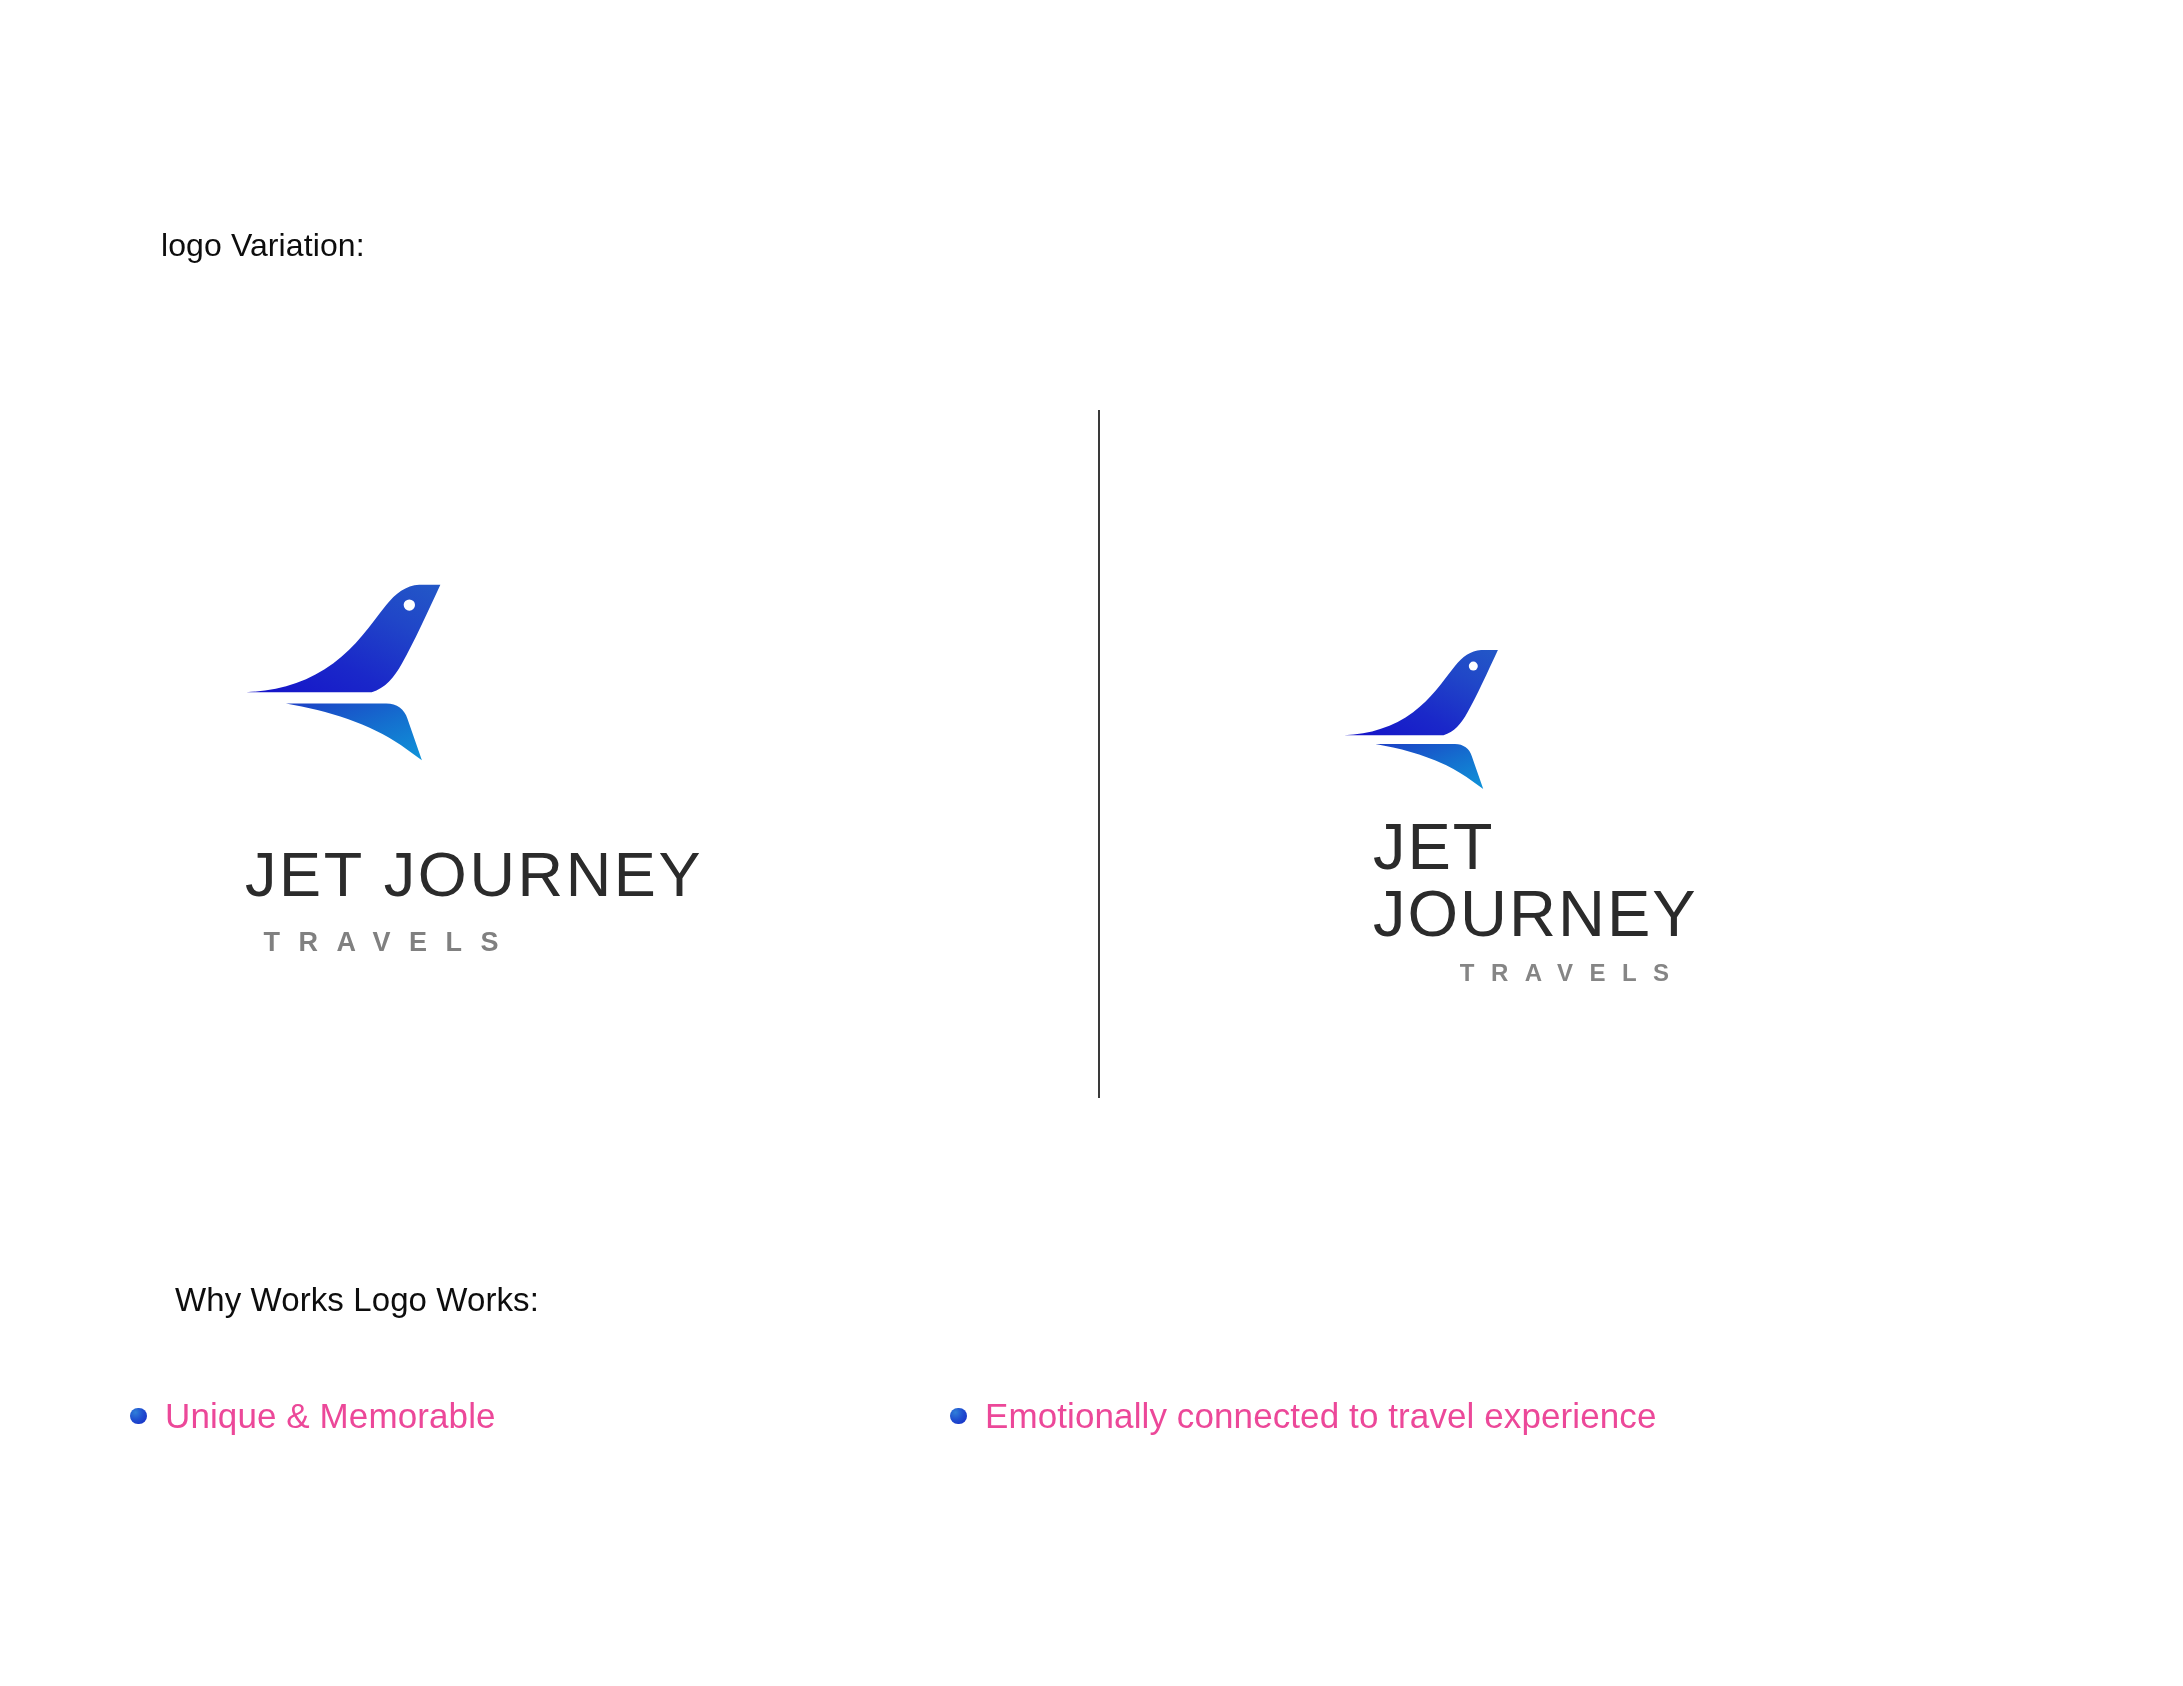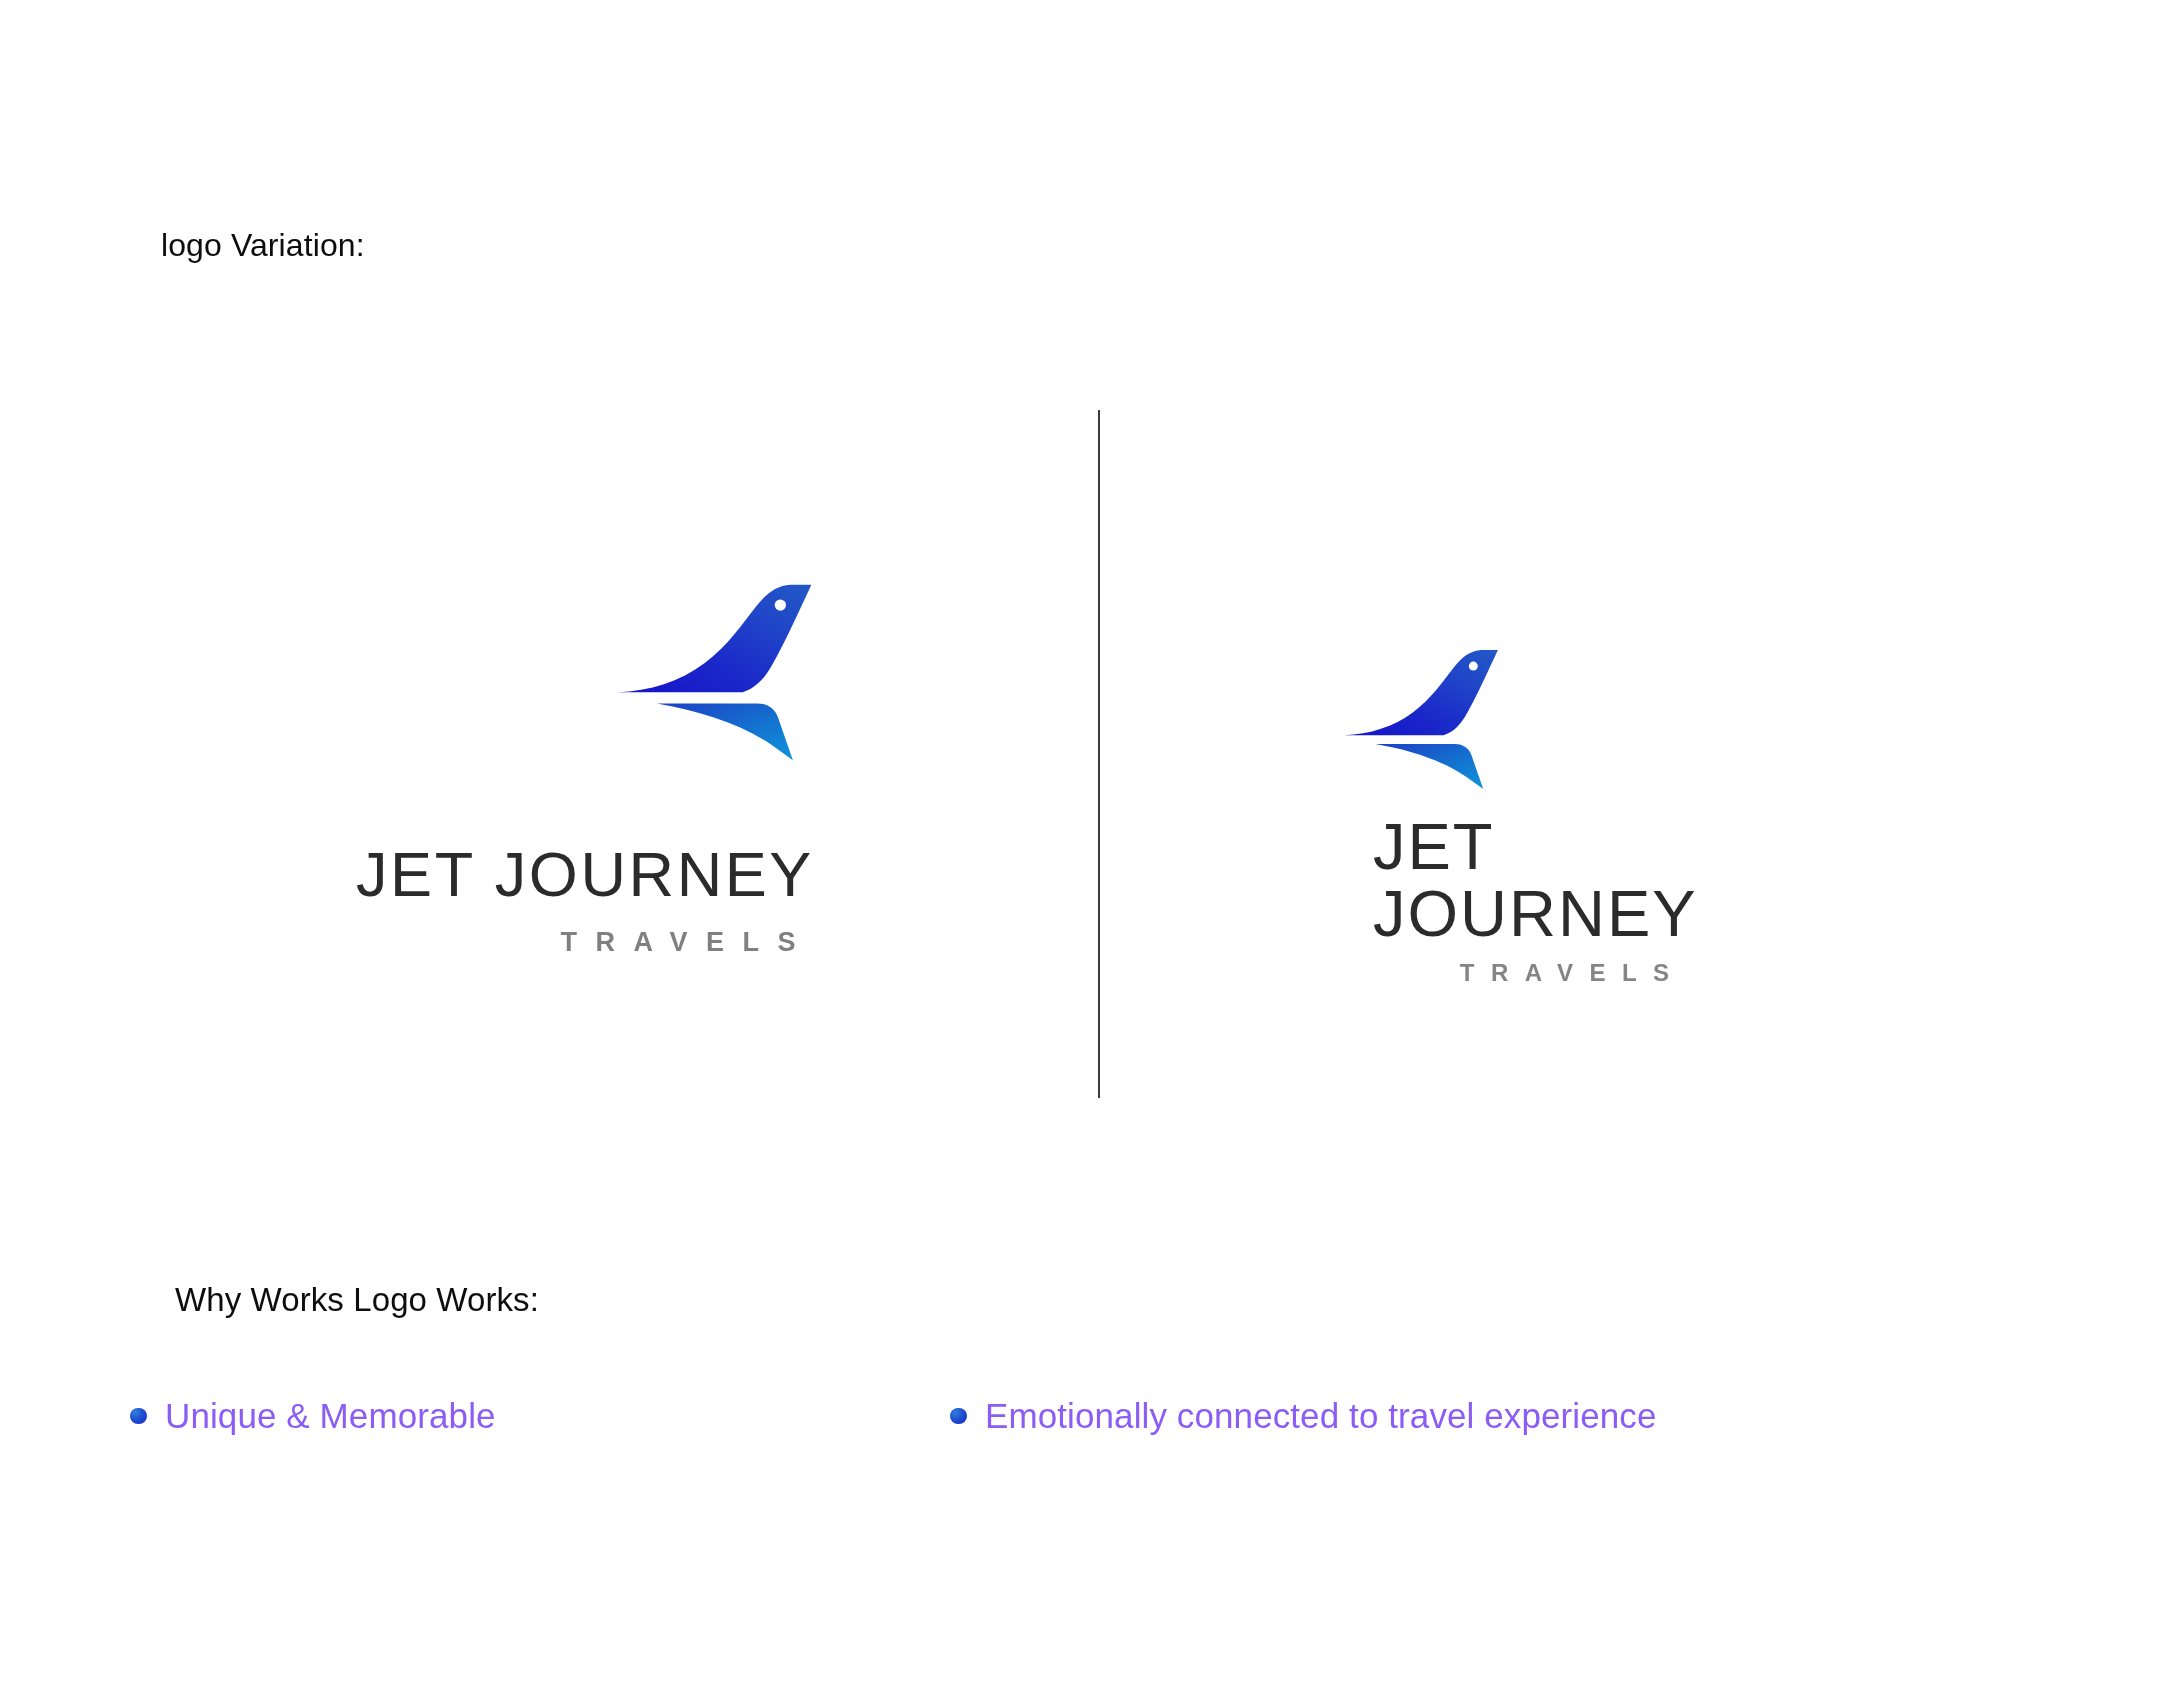--- a/index.html
+++ b/index.html
@@ -48,21 +48,21 @@
   }
 
   
   .lockup-stacked {
     position: absolute;
     left: 245px;
     top: 569px;
     width: 569px;
     display: flex;
     flex-direction: column;
-    align-items: flex-end;
+    align-items: flex-start;
   }
   .lockup-stacked .mark-wrap {
     width: 198px;
     height: 222px;
   }
   .lockup-stacked .wordmark {
     margin-top: 52px;
     font-size: 63px;
     font-weight: 300;
     letter-spacing: 2.6px;
@@ -158,21 +158,21 @@
     width: 16.5px;
     height: 16.5px;
     border-radius: 50%;
     flex: 0 0 auto;
     background: radial-gradient(circle at 32% 28%, #2f7fd8 0%, #1f4fd0 45%, #1628c4 100%);
   }
   .benefit .benefit-text {
     margin-left: 18.5px;
     font-size: 35px;
     font-weight: 400;
-    color: #8b5cf6;
+    color: #ec4899;
     line-height: 1.15;
     white-space: nowrap;
     letter-spacing: 0.1px;
   }
 
   
   .mark-svg { display: block; width: 100%; height: 100%; }
 </style>
 </head>
 <body>

